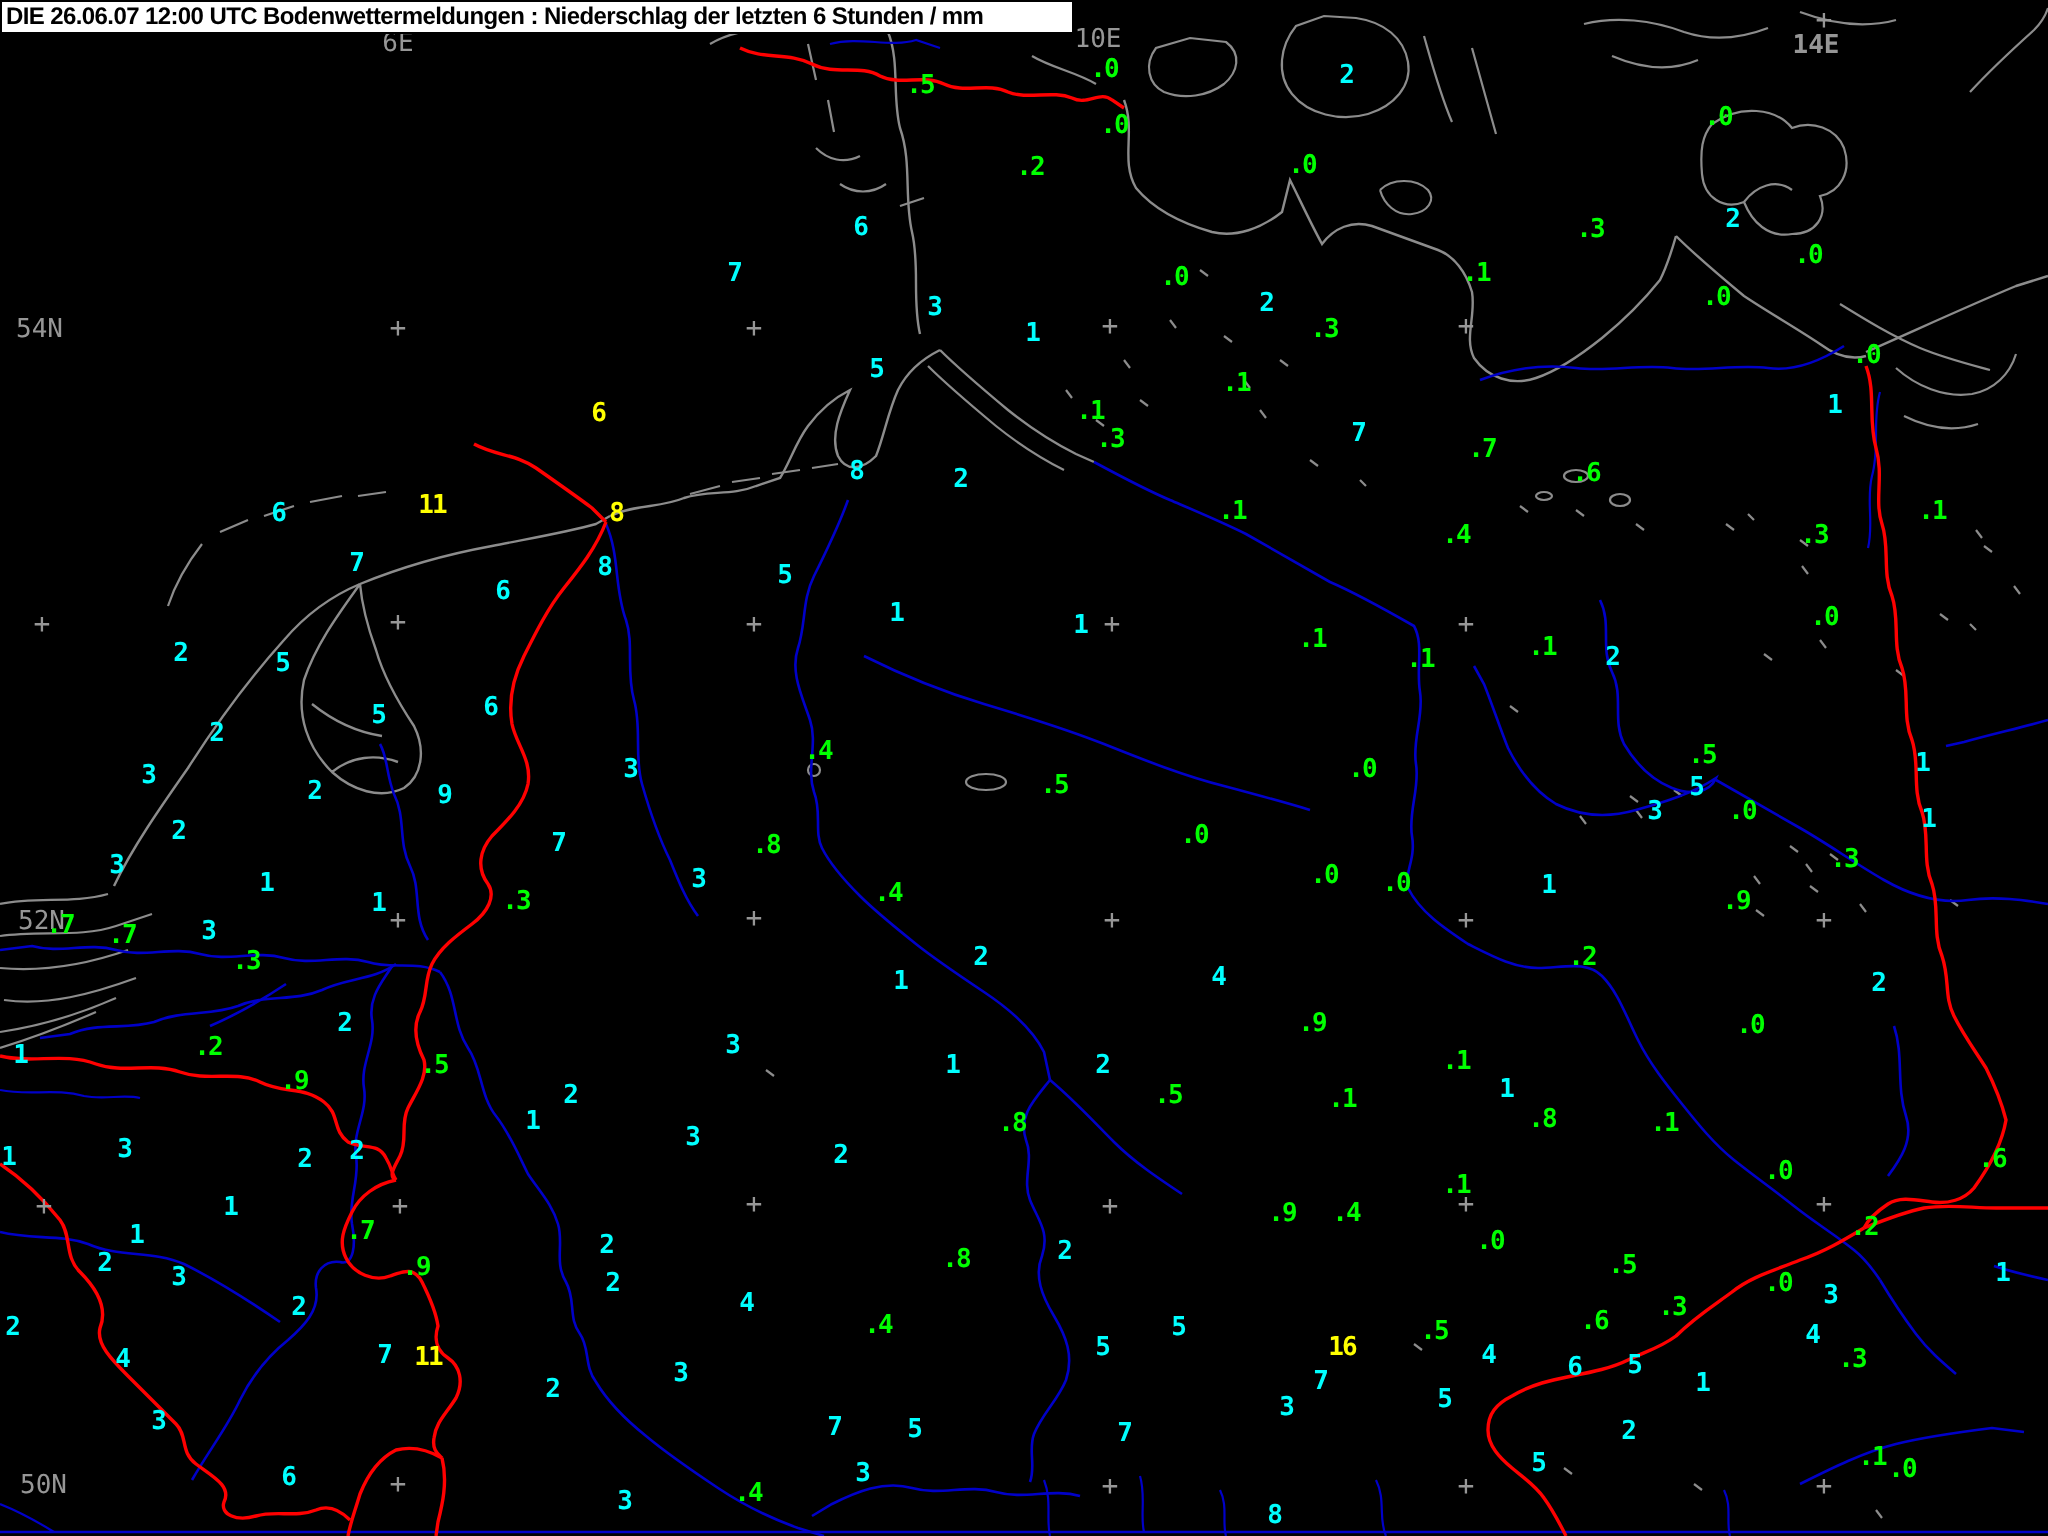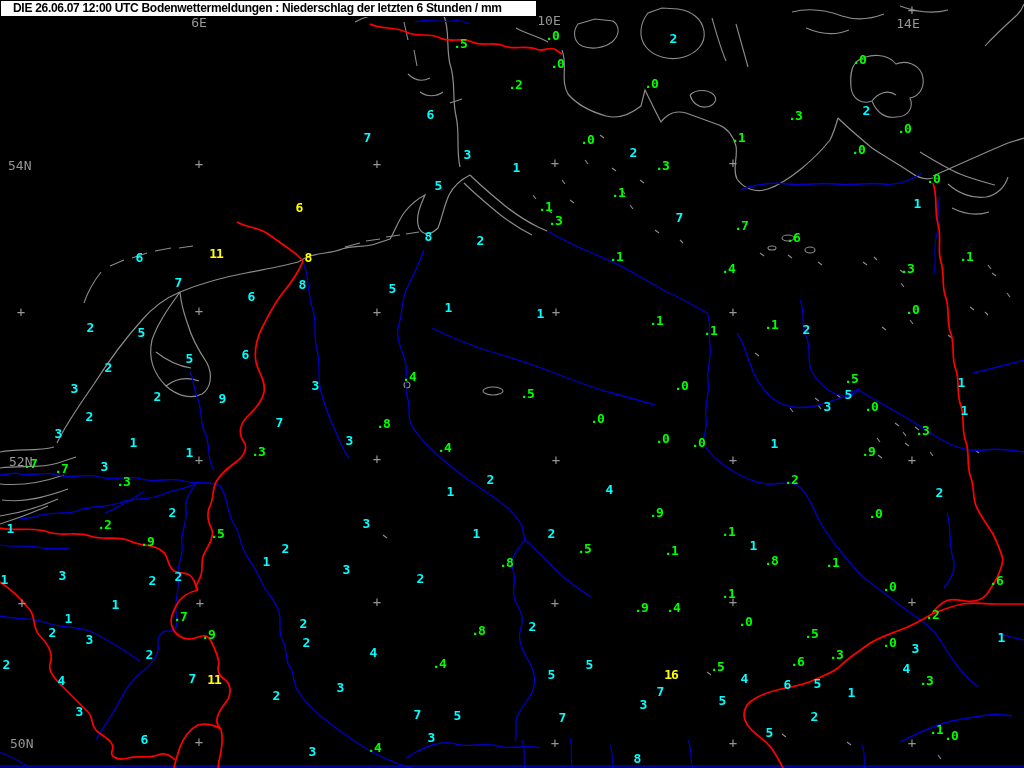--- a/index.html
+++ b/index.html
@@ -19,21 +19,21 @@
   .station.y{color:var(--high,#ffff00);}
   .cross{position:absolute;transform:translate(-50%,-54%);color:var(--grid,#969696);
          font:14px "DejaVu Sans Mono",monospace;}
   .geo-label{position:absolute;color:var(--grid,#9a9a9a);font:13px "DejaVu Sans Mono",monospace;
              white-space:nowrap;}
   .geo-label.center{transform:translate(-50%,-50%);}
   .geo-label.left{transform:translate(0,-50%);}
   #title-bar{position:absolute;left:0;top:0;width:537px;height:17px;box-sizing:border-box;
              background:var(--titlebg,#fff);color:var(--titlefg,#000);border:1px solid #000;
              font:bold 12px "Liberation Sans",sans-serif;letter-spacing:-0.3px;
-             line-height:14px;padding-left:12px;white-space:nowrap;overflow:hidden;}
+             line-height:14px;padding-left:2px;white-space:nowrap;overflow:hidden;}
 </style>
 </head>
 <body>
 
 <div id="app" style="--bg: #000000; --low: #00FFFF; --dec: #00FF00; --high: #FFFF00; --coast: #8C8C8C; --river: #0000C8; --border: #FF0000; --grid: #969696; --titlebg: #FFFFFF; --titlefg: #000000;">
 
   <svg id="geo" width="1024" height="768" viewBox="0 0 1024 768">
 
     <g>
       <path class="coast" d="M57,443 C66,424 80,404 94,384 C108,362 124,340 142,320 C154,306 168,297 180,292"></path>
@@ -137,21 +137,21 @@
       <span class="cross" style="left: 555px; top: 744px;">+</span>
       <span class="cross" style="left: 733px; top: 744px;">+</span>
       <span class="cross" style="left: 912px; top: 744px;">+</span>
     </div>
   <div id="labels-layer">
       <span class="geo-label left" style="left: 8px; top: 165px;">54N</span>
       <span class="geo-label left" style="left: 9px; top: 461px;">52N</span>
       <span class="geo-label left" style="left: 10px; top: 743px;">50N</span>
       <span class="geo-label center" style="left: 199px; top: 22px;">6E</span>
       <span class="geo-label center" style="left: 549px; top: 20px;">10E</span>
-      <span class="geo-label center" style="left: 908px; top: 23px;">14E</span>
+      <span class="geo-label center" style="left: 908px; top: 23px; font-weight: bold;">14E</span>
     </div>
   <div id="stations-layer">
       <span class="station g" style="left: 460px; top: 43px;">.5</span>
       <span class="station g" style="left: 552px; top: 35px;">.0</span>
       <span class="station g" style="left: 557px; top: 63px;">.0</span>
       <span class="station g" style="left: 515px; top: 84px;">.2</span>
       <span class="station c" style="left: 673px; top: 38px;">2</span>
       <span class="station g" style="left: 651px; top: 83px;">.0</span>
       <span class="station g" style="left: 859px; top: 59px;">.0</span>
       <span class="station g" style="left: 795px; top: 115px;">.3</span>

